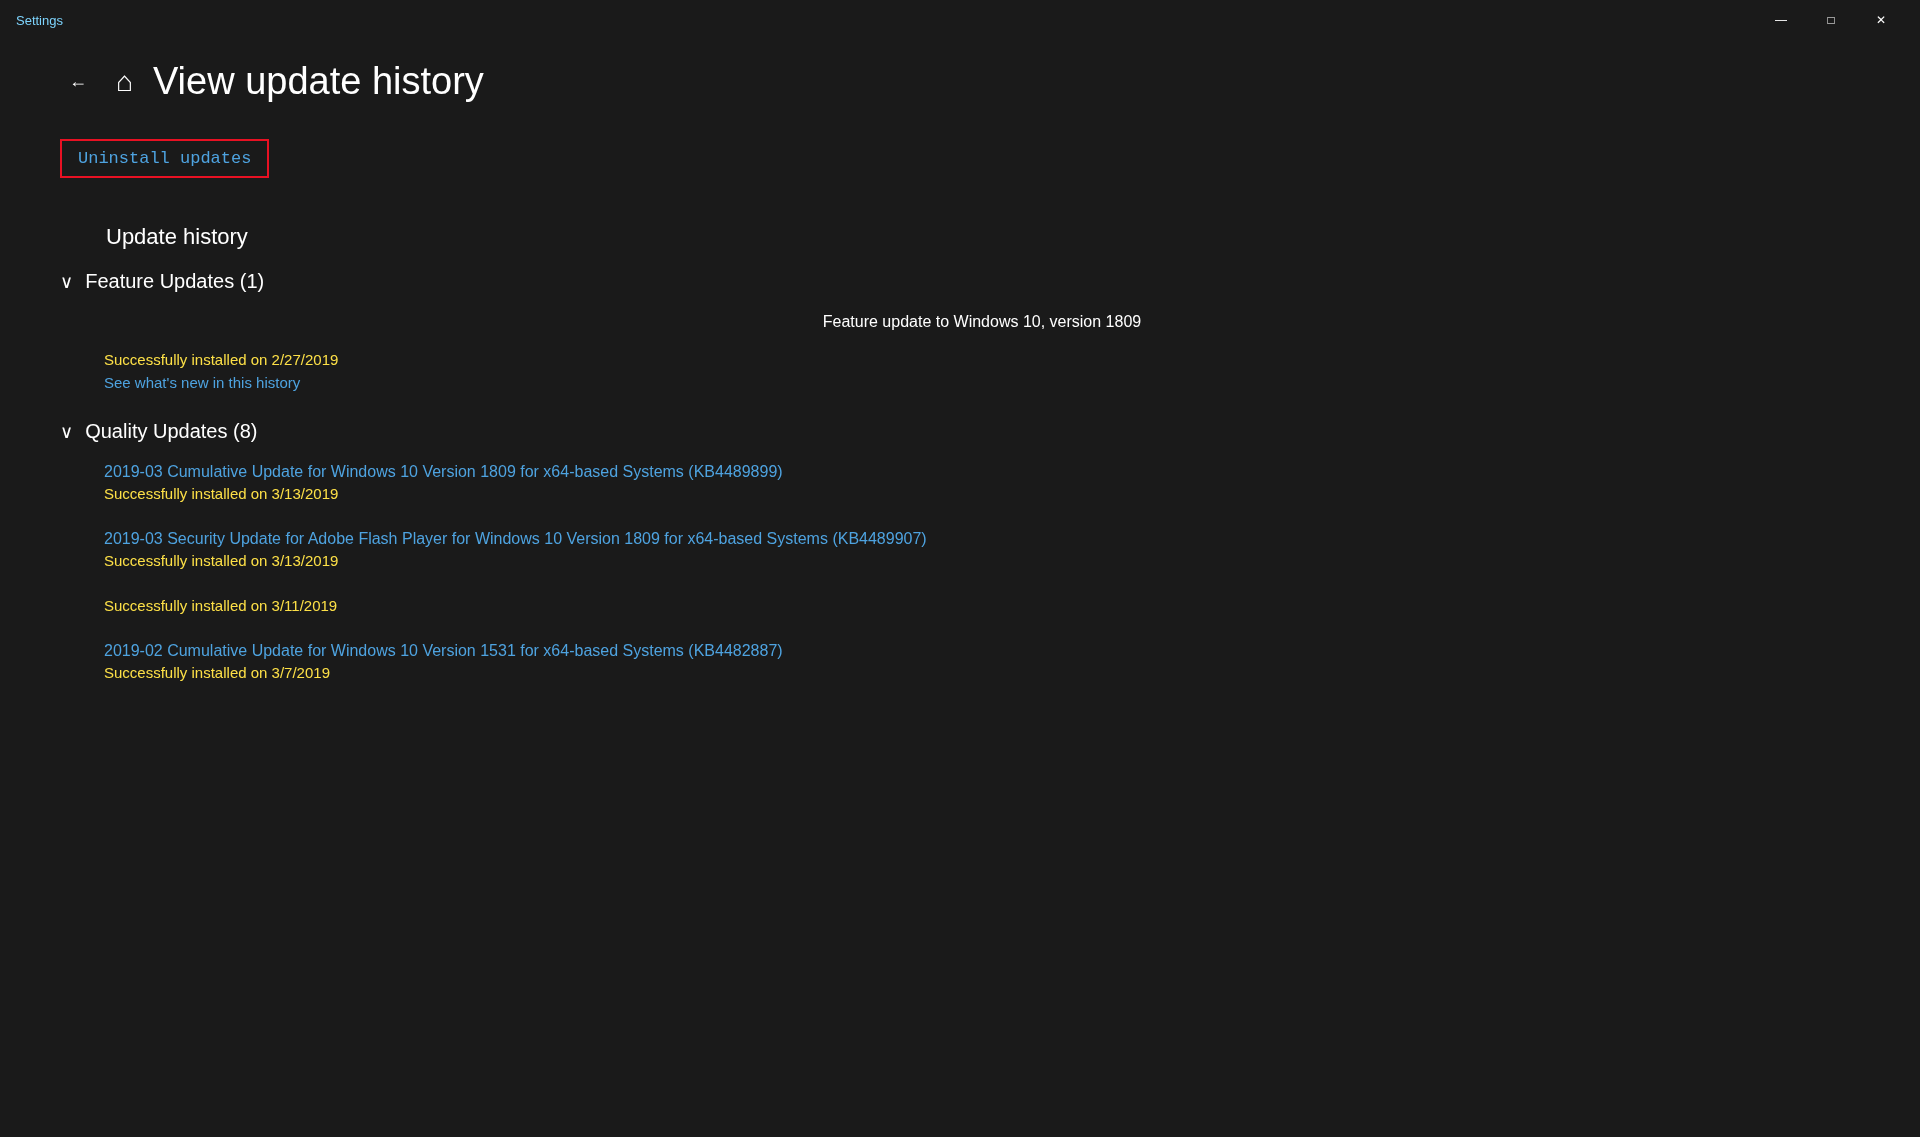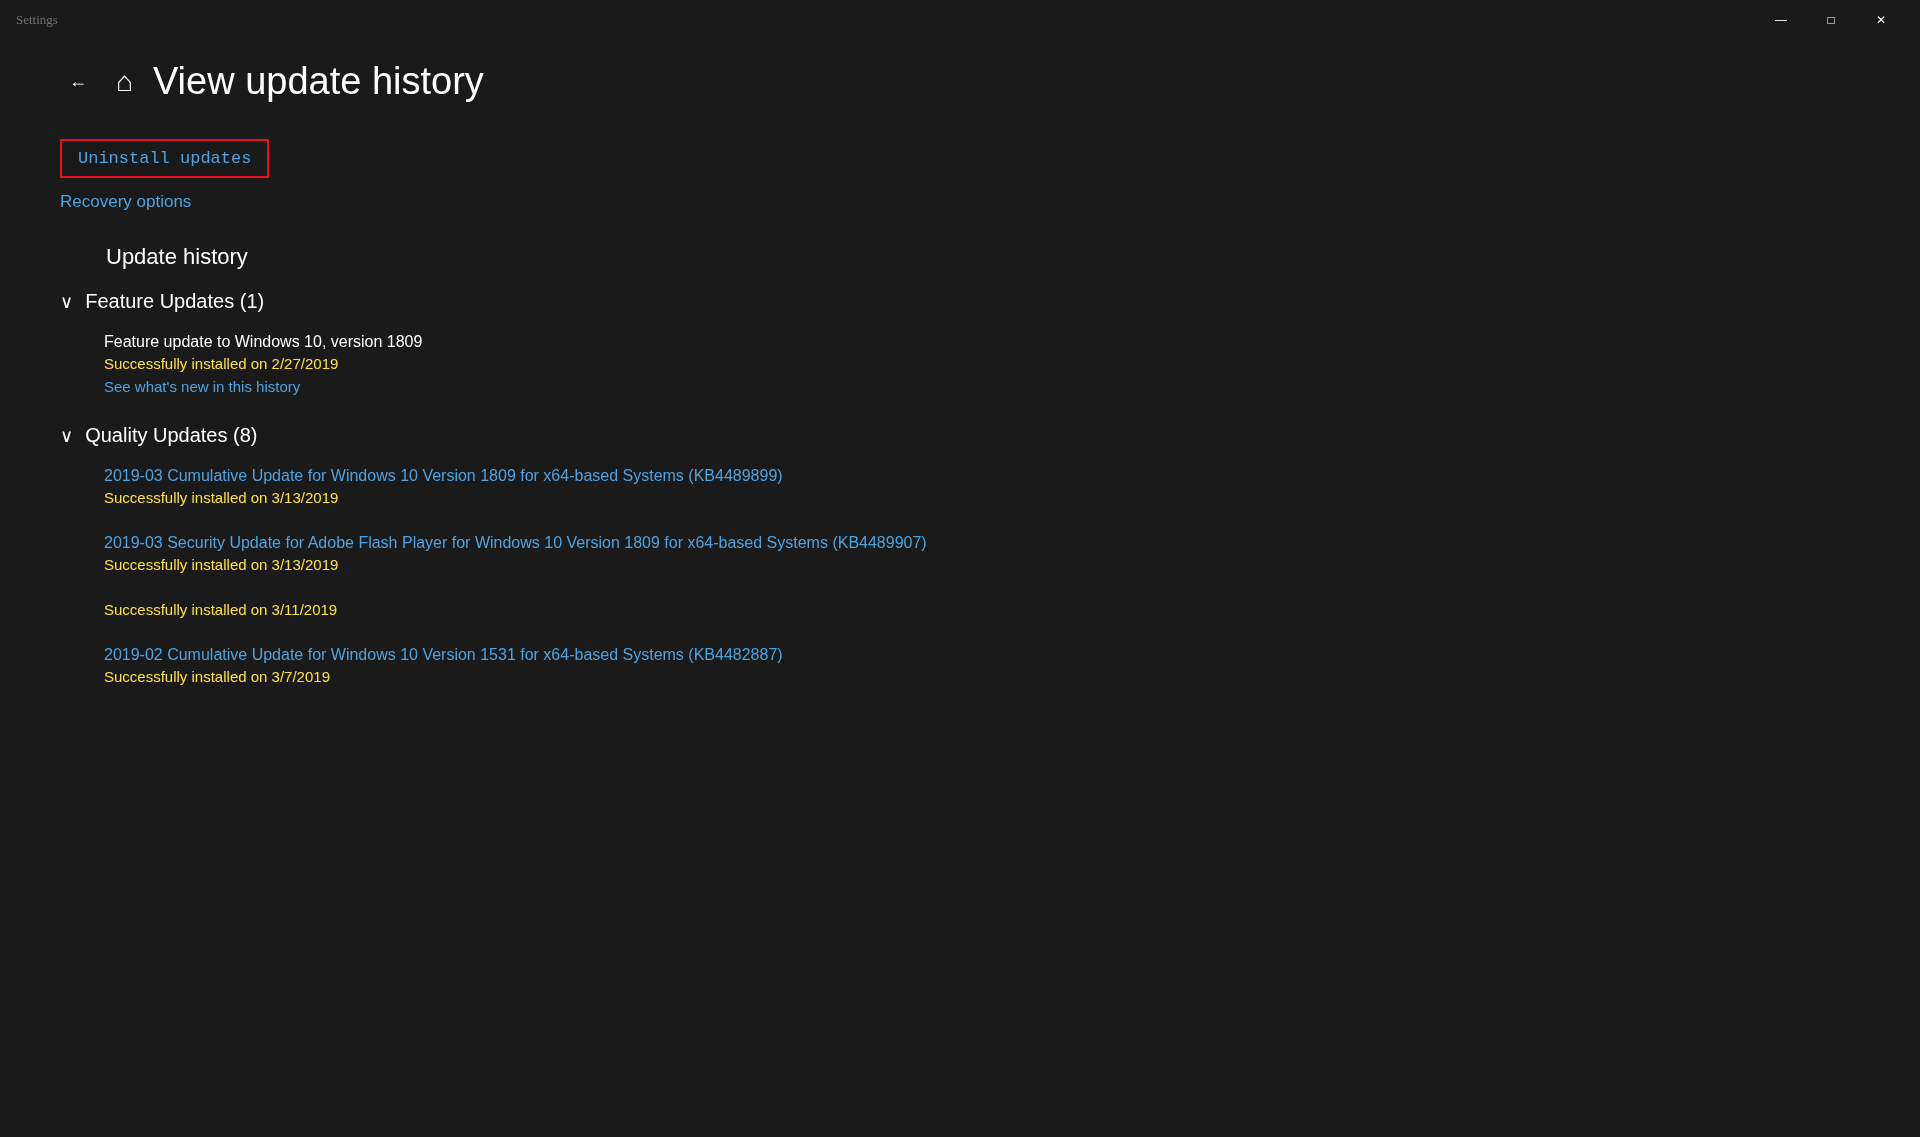--- a/index.html
+++ b/index.html
@@ -28,22 +28,21 @@
     }
 
     .title-bar-left {
       display: flex;
       align-items: center;
       gap: 12px;
     }
 
     .title-bar-title {
       font-size: 13px;
-      color: #737373;
-      font-family: Liberation Serif, serif;
+      color: #7dd3fc;
     }
 
     .title-bar-controls {
       display: flex;
       align-items: center;
       gap: 4px;
     }
 
     .title-bar-btn {
       width: 46px;
@@ -160,21 +159,22 @@
       cursor: pointer;
       text-decoration: none;
       display: block;
       margin-bottom: 4px;
     }
 
     .update-name-plain {
       font-size: 16px;
       color: #ffffff;
       display: block;
-      margin-bottom: 4px;
+      margin-bottom: 20px;
+      text-align: center;
     }
 
     .update-status {
       font-size: 15px;
       color: #fde047;
       margin-bottom: 6px;
     }
 
     .update-link {
       font-size: 15px;
@@ -203,21 +203,20 @@
     <button class="back-btn">
       <span>←</span>
     </button>
     <span class="home-icon">⌂</span>
     <h1 class="page-title">View update history</h1>
   </div>
 
   <div class="links-section">
     <a class="link-btn" href="#">Uninstall updates</a>
     <br>
-    <a class="link-plain" href="#">Recovery options</a>
   </div>
 
   <div>
     <h2 class="section-title">Update history</h2>
 
     <div class="category-header">
       <span class="chevron">∨</span>
       <span class="category-title">Feature Updates (1)</span>
     </div>
 

